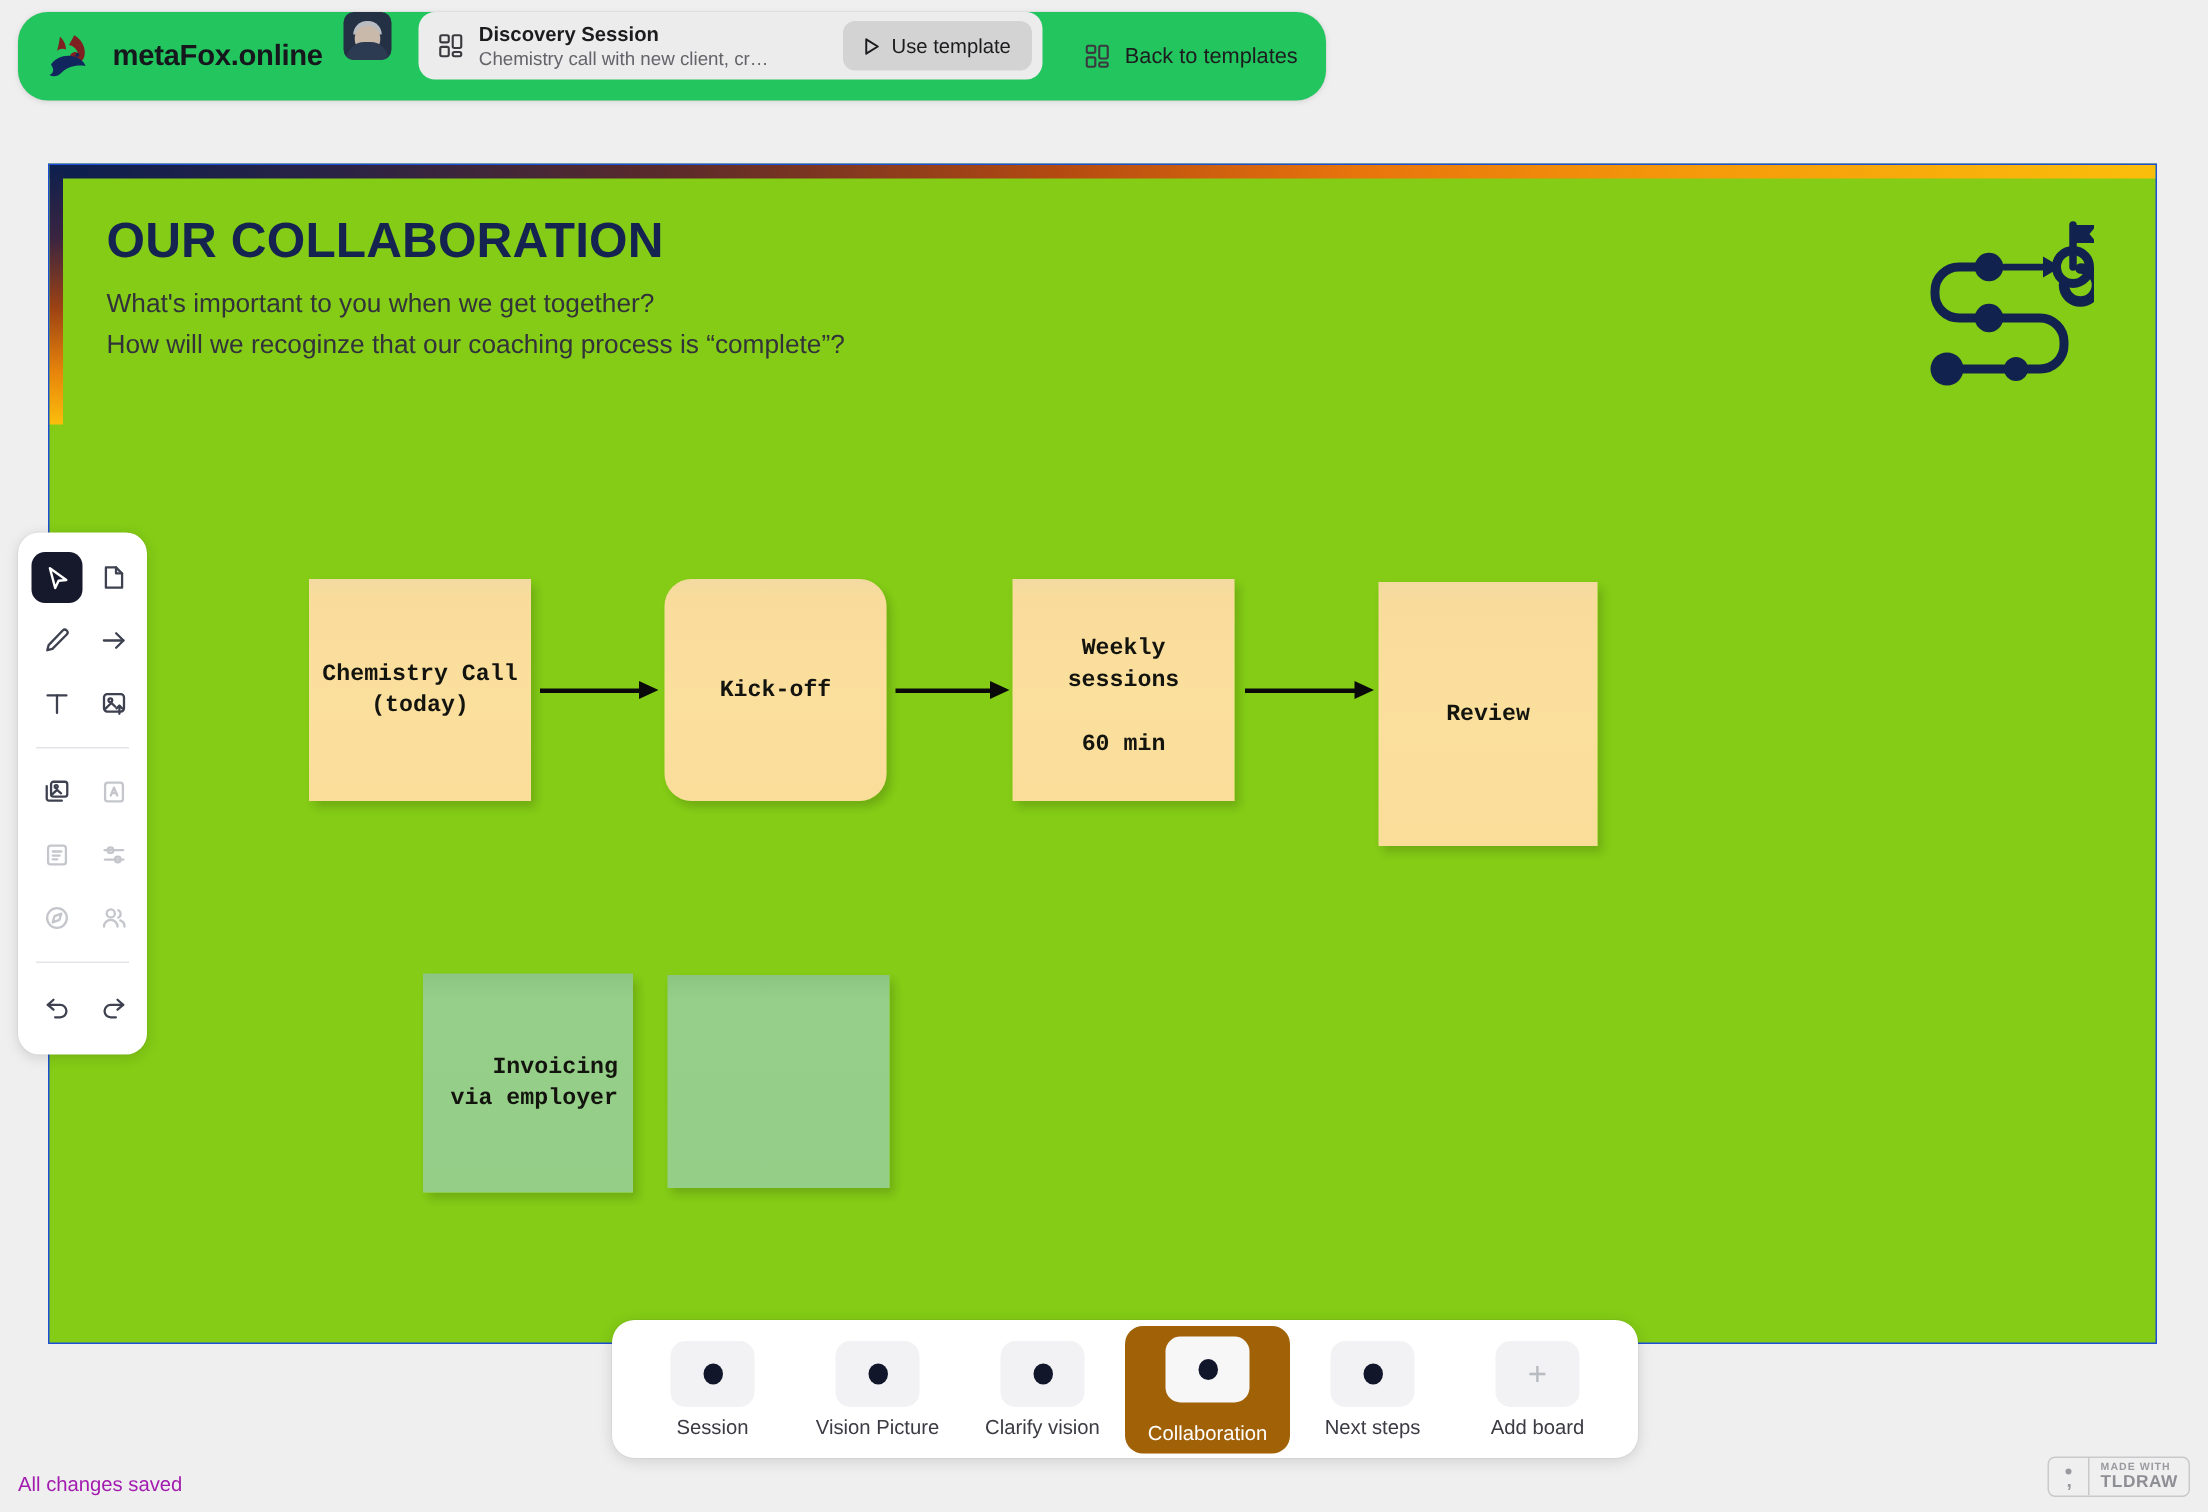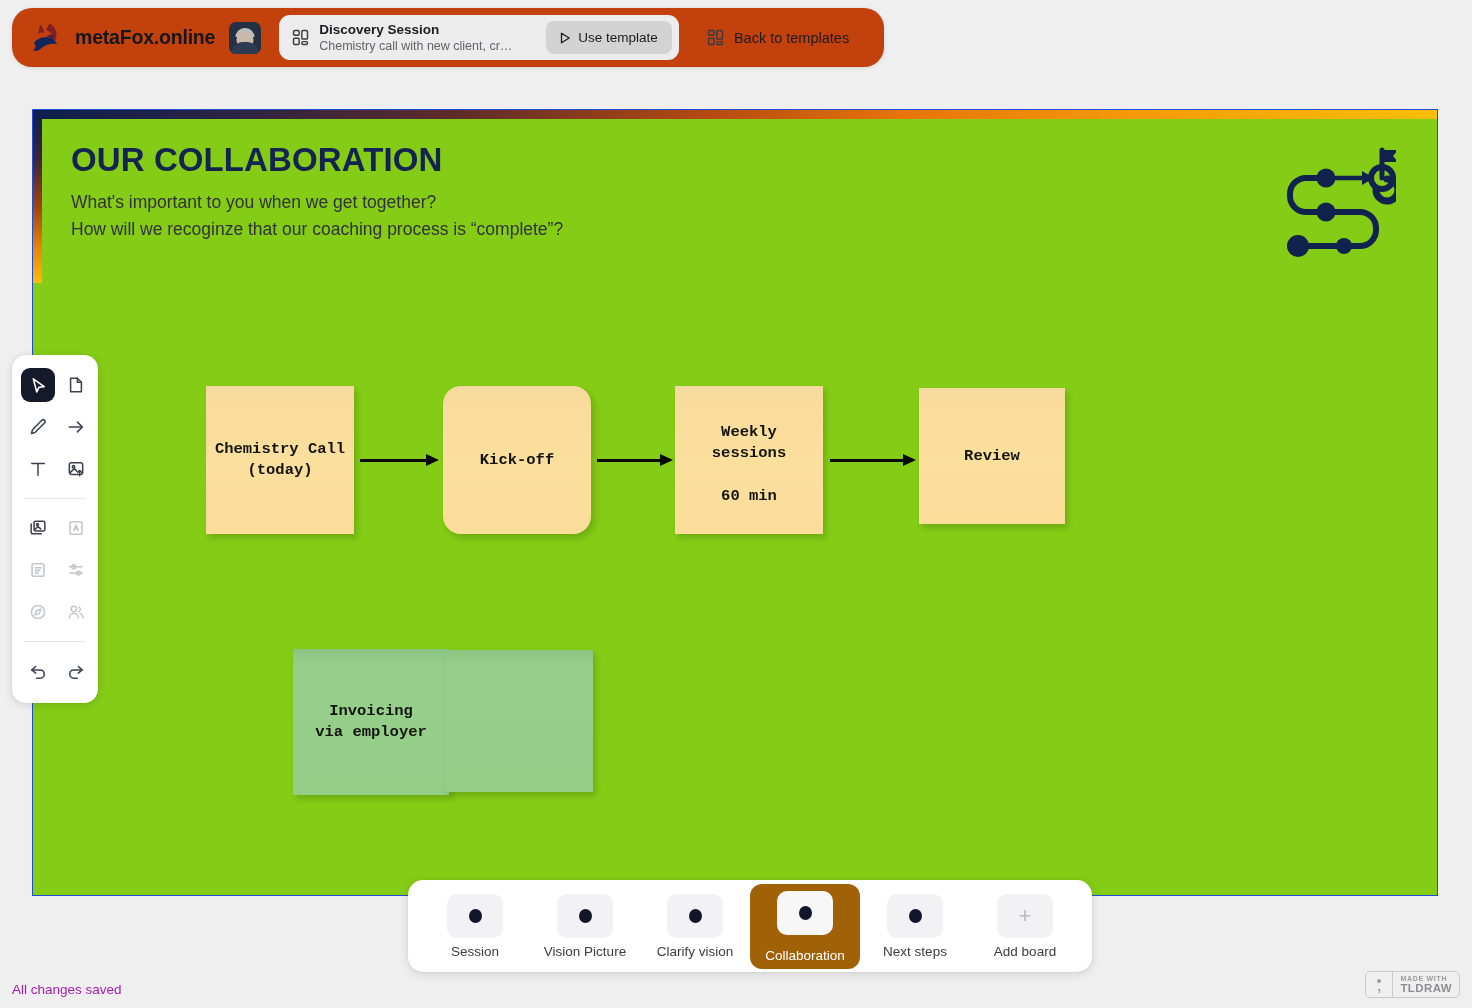--- a/index.html
+++ b/index.html
@@ -8,23 +8,23 @@
     background: #efefef;
     font-family: "Liberation Sans", sans-serif;
     overflow: hidden;
   }
   #root { position: relative; width: 1472px; height: 1008px; }
 
   
   .topbar {
     position: absolute; left: 12px; top: 8px;
     height: 59px; width: 872px;
-    background: #c2410c;
+    background: #22c55e;
     border-radius: 20px;
-    display: flex; align-items: center;
+    display: flex; 
     box-shadow: 0 1px 4px rgba(0,0,0,.10), 0 0 0 .5px rgba(0,0,0,.04);
     padding: 0 14px 0 20px;
   }
   .brand { display: flex; align-items: center; gap: 13px; }
   .fox-logo { width: 30px; height: 32px; display:block; }
   .brand-name {
     font-size: 19.5px; font-weight: 700; color: #16161d; letter-spacing: -.2px;
     white-space: nowrap;
   }
   .avatar {
@@ -54,21 +54,21 @@
     background: #ececec; border-radius: 11px;
     height: 45px; padding: 0 7px 0 13px;
   }
   .grid-icon { width: 17px; height: 17px; flex: none; }
   .tpl-text { line-height: 1.15; }
   .tpl-title { font-size: 13.5px; font-weight: 600; color: #1c1c1f; white-space: nowrap;}
   .tpl-sub { font-size: 12.5px; color: #63636a; white-space: nowrap; margin-top: 2px;}
   .use-template {
     display:flex; align-items:center; gap: 7px;
     background: #d3d3d3; border-radius: 8px;
-    height: 33px; padding: 0 14px; margin-left: 24px;
+    height: 33px; padding: 0 14px; margin-left: 40px;
     font-size: 13.5px; color: #1c1c1f; cursor: pointer;
     border: none; font-family: inherit; white-space: nowrap;
   }
   .back-templates {
     display:flex; align-items:center; gap: 10px;
     margin-left: 28px; font-size: 14.5px; color: #1c1c1f;
     cursor: pointer; white-space: nowrap;
   }
 
   
@@ -280,25 +280,25 @@
       <div>Kick-off</div>
     </div>
 
     <div class="note yellow tall" style="left:642px; top:276px; width:148px; height:148px;">
       <div style="width:100%;">
         <span style="display:inline-block; max-width:96px;">Weekly sessions</span>
         <span class="line2">60 min</span>
       </div>
     </div>
 
-    <div class="note yellow" style="left:886px; top:278px; width:146px; height:136px;">
+    <div class="note yellow" style="left:886px; top:278px; width:146px; height:176px;">
       <div>Review</div>
     </div>
 
-    <div class="note green" style="left:260px; top:539px; width:156px; height:146px;">
+    <div class="note green" style="left:249px; top:539px; width:140px; height:146px;text-align:right;">
       <div style="max-width:120px;">Invoicing via employer</div>
     </div>
 
     <div class="note green" style="left:412px; top:540px; width:148px; height:142px;">
       <div></div>
     </div>
 
     <div class="arrow" style="left:327px; top:343px; width:79px;">
       <div class="shaft" style="width:67px;"></div>
         <div class="head" style="left:66px;"></div>

